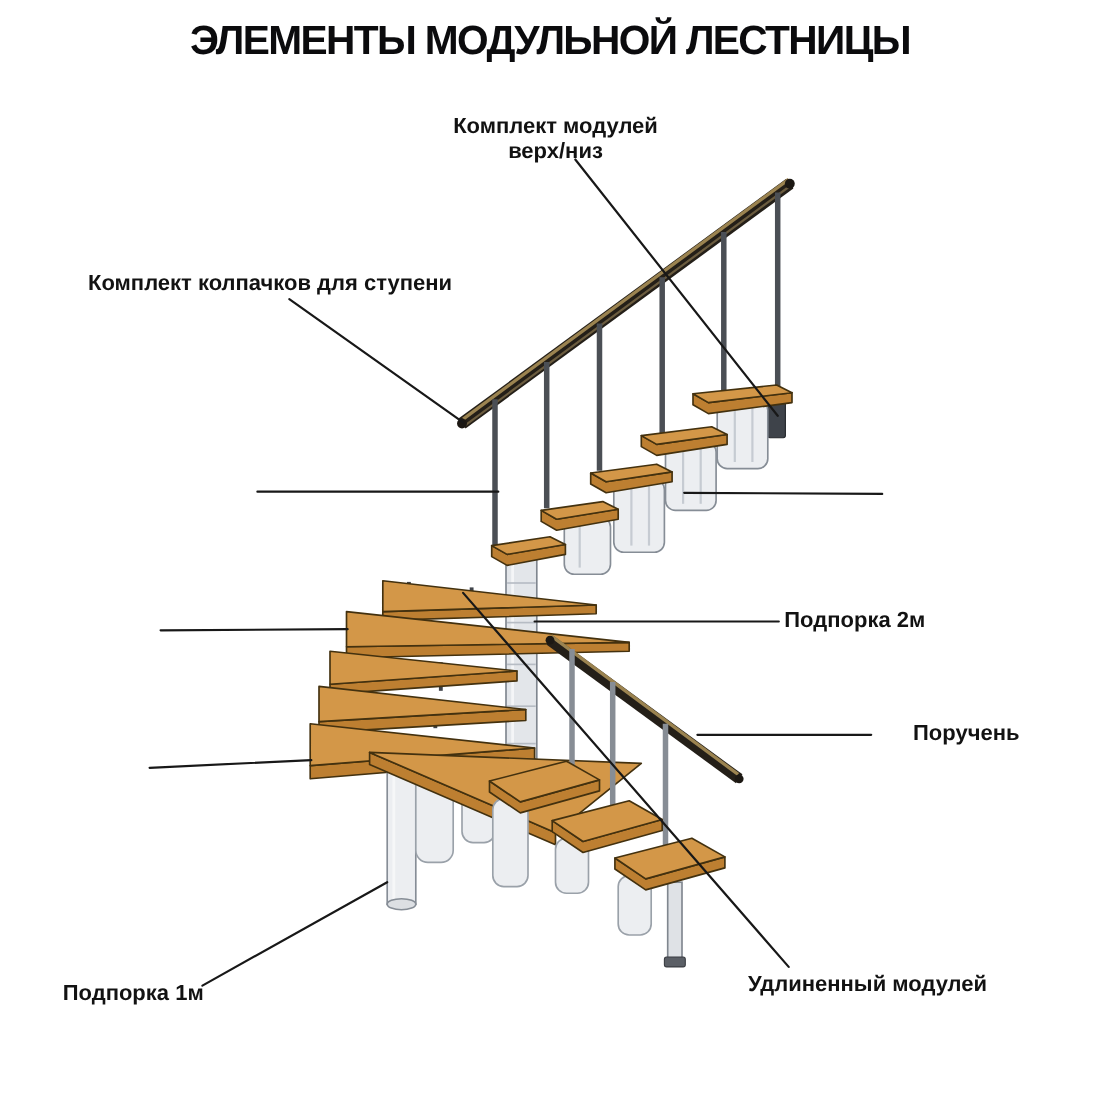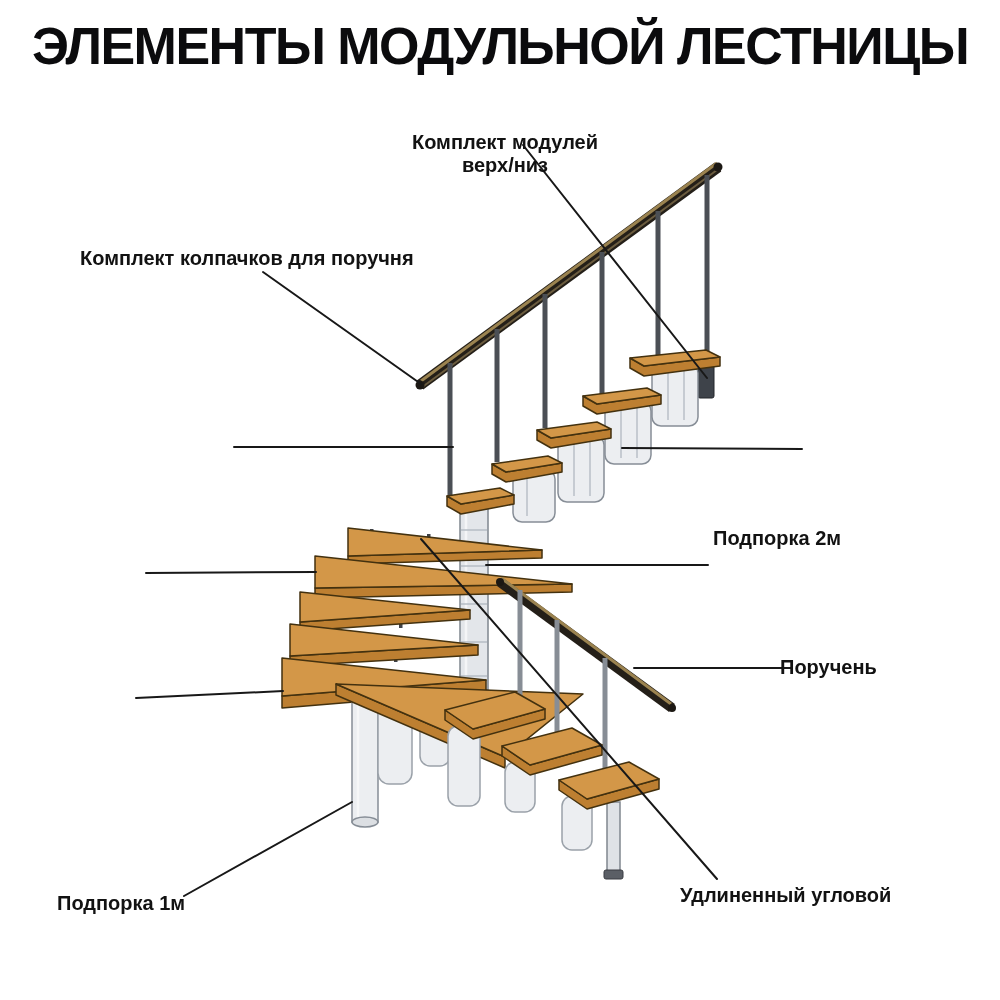--- a/index.html
+++ b/index.html
@@ -6,26 +6,26 @@
     --bg:#ffffff; --text:#121212; --line:#181818;
     --wood-top:#d39748; --wood-front:#bd7f31; --wood-outline:#43310f;
     --metal-light:#eceef1; --metal-mid:#b6bcc4; --metal-stroke:#868d96;
     --baluster-dark:#4b4f55; --baluster-gray:#878d95;
     --rail-dark:#241f18; --rail-stripe:#9b8350;
   }
   html,body{margin:0;padding:0;background:#fff;}
   .stage{position:relative;width:1000px;height:1000px;background:var(--bg);overflow:hidden;
          font-family:"Liberation Sans",sans-serif;}
   .title{position:absolute;left:0;right:0;top:16px;text-align:center;margin:0;
-         font-family:"Liberation Sans",sans-serif;font-weight:900;font-size:52px;
+         font-family:"Liberation Sans",sans-serif;font-weight:900;font-size:37px;
          letter-spacing:-1.5px;color:#0b0b0d;white-space:nowrap;}
   .diagram-svg{position:absolute;left:0;top:0;}
   .label{position:absolute;font-weight:700;font-size:20px;line-height:1.13;color:var(--text);
          white-space:pre-line;}
-  .lbl-center{text-align:center;margin-top:27px;}
+  .lbl-center{text-align:center;}
   .lbl-nowrap{white-space:nowrap;}
 </style>
 </head>
 <body>
 
 <div class="stage">
 
   <h1 class="title">ЭЛЕМЕНТЫ МОДУЛЬНОЙ ЛЕСТНИЦЫ</h1>
 
   <svg class="diagram-svg" width="1000" height="1000" viewBox="0 0 1000 1000">
@@ -178,27 +178,27 @@
       <line x1="622" y1="448" x2="802" y2="449"></line>
       <line x1="486" y1="565" x2="708" y2="565"></line>
       <line x1="634" y1="668" x2="792" y2="668"></line>
       <line x1="717" y1="879" x2="421" y2="539"></line>
     </g>
   </svg>
 
   <div class="label lbl-center" style="left:375px;top:104px;width:260px;">Комплект модулей
 верх/низ</div>
 
-  <div class="label lbl-nowrap" style="left:80px;top:247px;">Комплект колпачков для поручня</div>
+  <div class="label lbl-nowrap" style="left:80px;top:247px;">Комплект колпачков для ступени</div>
 
 
 
 
   <div class="label lbl-nowrap" style="left:57px;top:864px;margin-top:28px;">Подпорка 1м</div>
 
 
-  <div class="label lbl-nowrap" style="left:713px;top:527px;">Подпорка 2м</div>
-
-  <div class="label lbl-nowrap" style="left:780px;top:656px;">Поручень</div>
-
-  <div class="label lbl-nowrap" style="left:680px;top:884px;">Удлиненный угловой</div>
+  <div class="label lbl-nowrap" style="left:713px;top:553px;">Подпорка 2м</div>
+
+  <div class="label lbl-nowrap" style="left:830px;top:656px;">Поручень</div>
+
+  <div class="label lbl-nowrap" style="left:680px;top:884px;">Удлиненный модулей</div>
 
 </div>
 
 </body></html>

